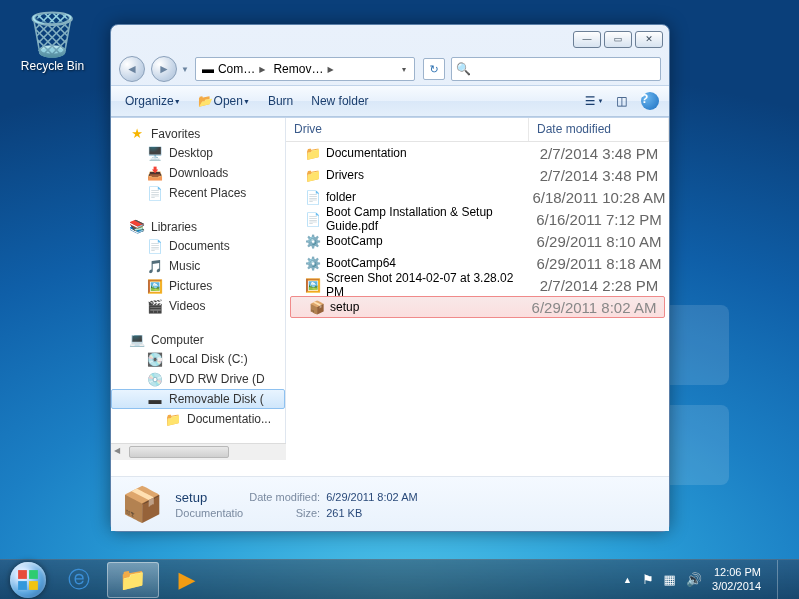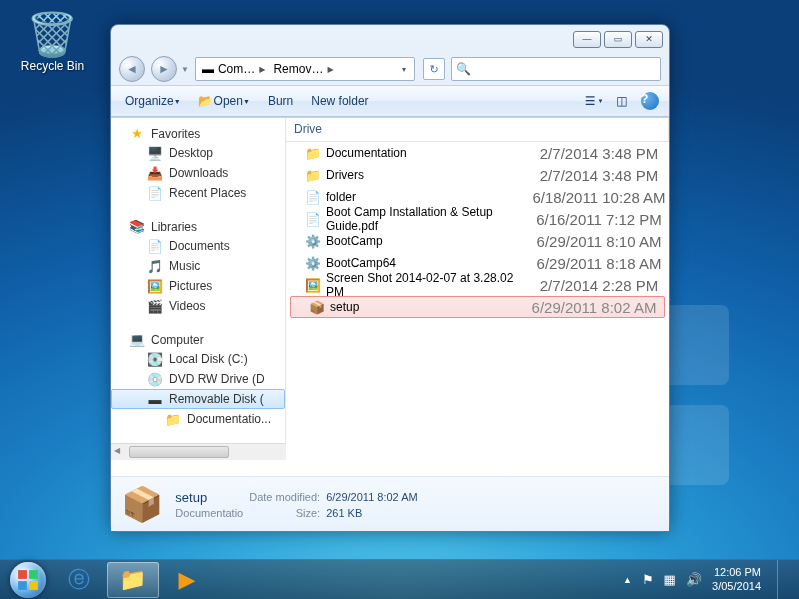--- a/index.html
+++ b/index.html
@@ -247,20 +247,21 @@
         </div>
         <div class="scrollbar-h">
             <span style="position:absolute;left:3px;top:2px;font-size:8px;color:#888">◀</span>
             <div class="thumb"></div>
           </div>
       </div>
 
       <div class="filelist">
         <div class="headers">
           <div class="col-name">Drive</div>
+          <div class="col-date">Date modified</div>
         </div>
         <div class="rows" id="file-rows">
             <div class="filerow">
               <span class="ico fold-ico">📁</span>
               <span class="fname">Documentation</span>
               <span class="fdate">2/7/2014 3:48 PM</span>
             </div>
             <div class="filerow">
               <span class="ico fold-ico">📁</span>
               <span class="fname">Drivers</span>
@@ -333,18 +334,18 @@
     <div class="task-item">
         <span class="ico" style="color:#f39c12">▶</span>
       </div>
     <div class="tray">
       <span class="tri">▲</span>
       <span class="ico">⚑</span>
       <span class="ico">▦</span>
       <span class="ico">🔊</span>
       <div class="clock">
         <div>12:06 PM</div>
-        <div>3/05/2014</div>
+        <div>3/02/2014</div>
       </div>
       <div class="showdesk"></div>
     </div>
   </div>
 </div>
 
 </body></html>

